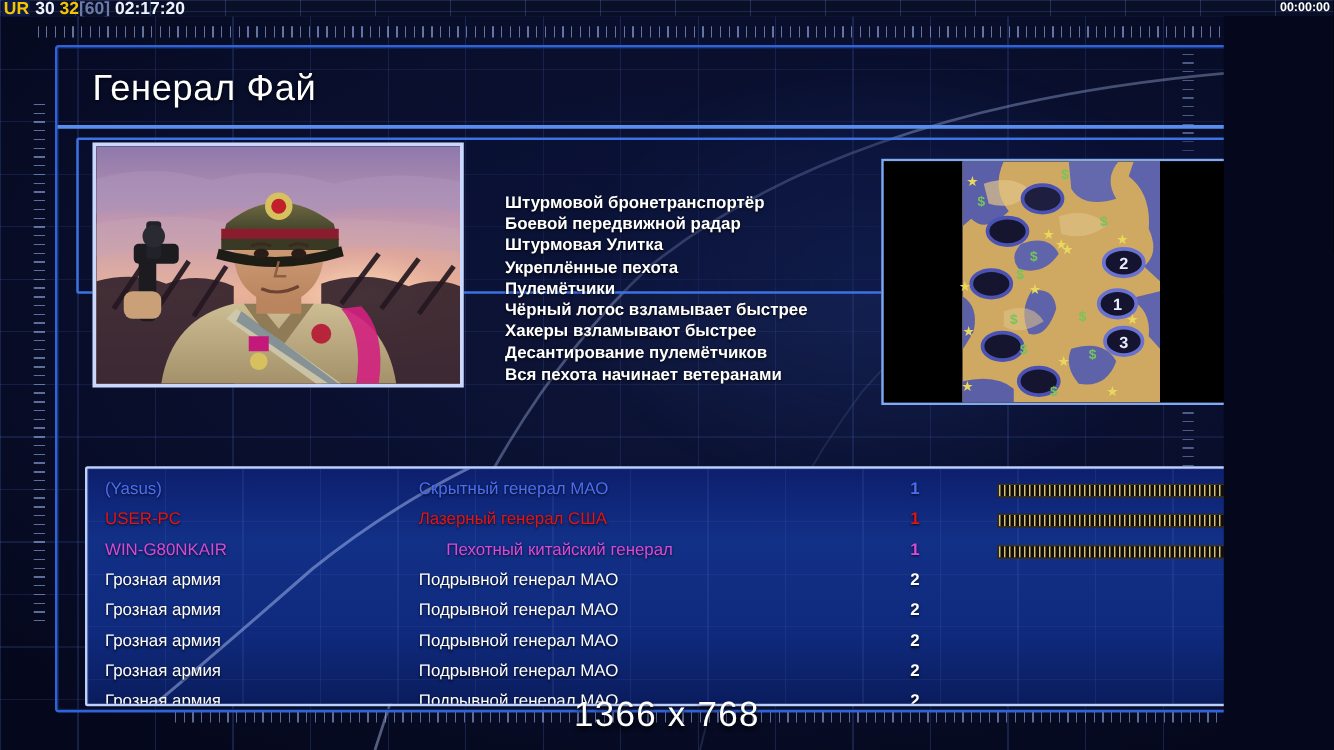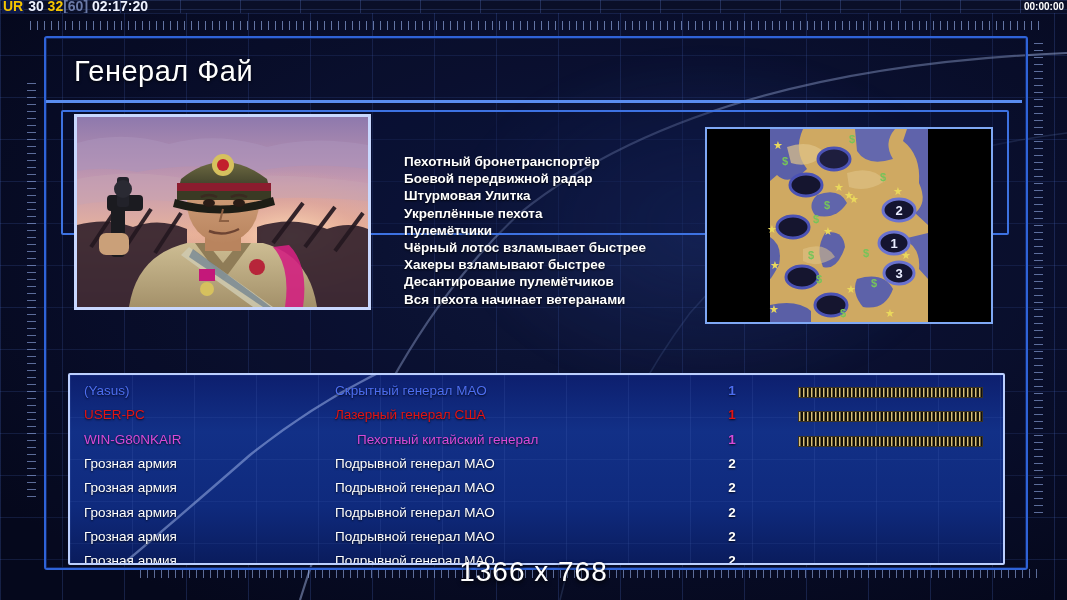--- a/index.html
+++ b/index.html
@@ -20,21 +20,21 @@
   .os-left{position:absolute;left:2px;top:0px;height:13px;line-height:13px;
            font-size:14px;font-weight:bold;white-space:nowrap;z-index:2;}
   .os-left .ur{background:#0e1a4a;color:#f5c400;padding:0 1px;}
   .os-left .w{color:#eef2ff;}
   .os-left .y{color:#f5c400;}
   .os-left .d{color:#6b7aa8;}
   .os-right{position:absolute;right:3px;top:0;height:13px;line-height:13px;
             font-size:10px;font-weight:bold;color:#ffffff;z-index:2;}
 
   
-  #game{position:absolute;left:0;top:13px;width:1067px;height:587px;
+  #game{position:absolute;left:0;top:13px;width:979px;height:587px;
         overflow:hidden;
         background:
           radial-gradient(ellipse 780px 420px at 58% 40%,#10193f 0%,#0a1030 45%,#05081c 100%),
           #05081c;}
 
   
   .bggrid{position:absolute;inset:0;pointer-events:none;
       background-image:
         repeating-linear-gradient(to right,rgba(72,104,190,.26) 0 1px,transparent 1px 62px),
         repeating-linear-gradient(to bottom,rgba(72,104,190,.20) 0 1px,transparent 1px 42px);}
@@ -246,21 +246,21 @@
         <ellipse cx="132" cy="86" rx="6" ry="4" fill="#2a1c16"></ellipse>
         <ellipse cx="162" cy="86" rx="6" ry="4" fill="#2a1c16"></ellipse>
         <path d="M124 80 Q132 76 140 80" stroke="#3a2a20" stroke-width="2.5" fill="none"></path>
         <path d="M154 80 Q162 76 170 80" stroke="#3a2a20" stroke-width="2.5" fill="none"></path>
         <path d="M146 92 L143 104 L152 104" stroke="#8c5f42" stroke-width="2" fill="none"></path>
         <path d="M132 114 Q146 120 162 112" stroke="#6d4433" stroke-width="2.5" fill="none"></path>
       </svg>
     </div>
 
     <div class="abilities">
-      <div>Пехотный бронетранспортёр</div>
+      <div>Штурмовой бронетранспортёр</div>
       <div>Боевой передвижной радар</div>
       <div>Штурмовая Улитка</div>
       <div>Укреплённые пехота</div>
       <div>Пулемётчики</div>
       <div>Чёрный лотос взламывает быстрее</div>
       <div>Хакеры взламывают быстрее</div>
       <div>Десантирование пулемётчиков</div>
       <div>Вся пехота начинает ветеранами</div>
     </div>
 

